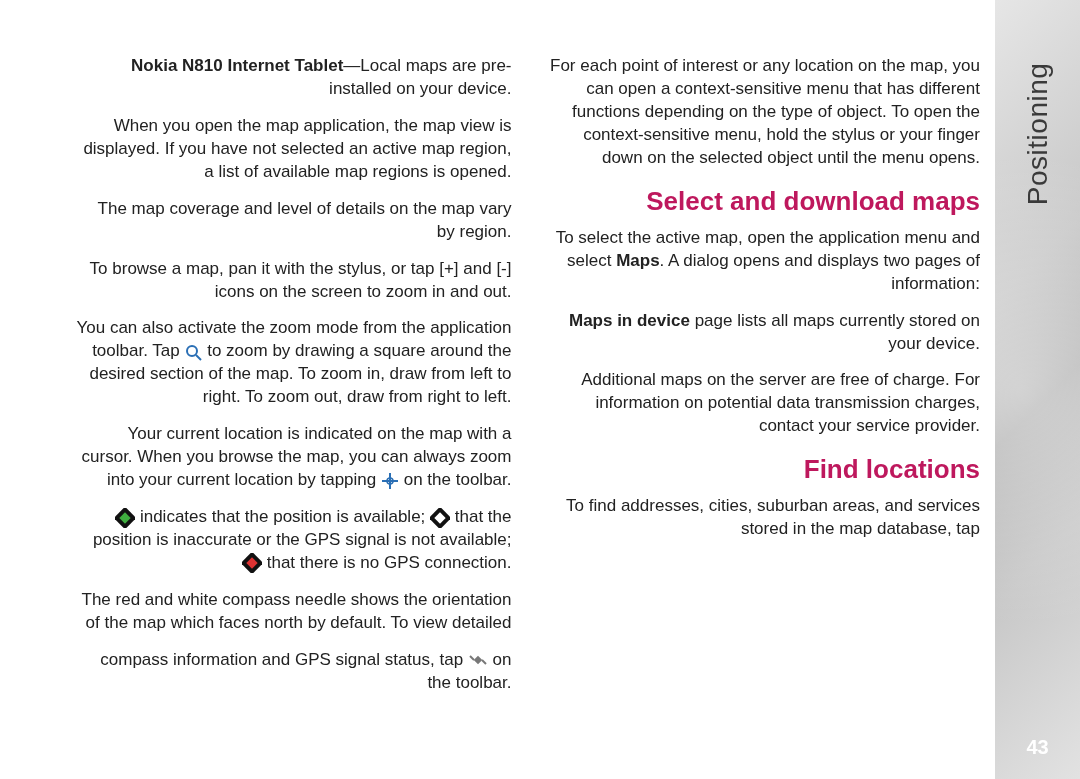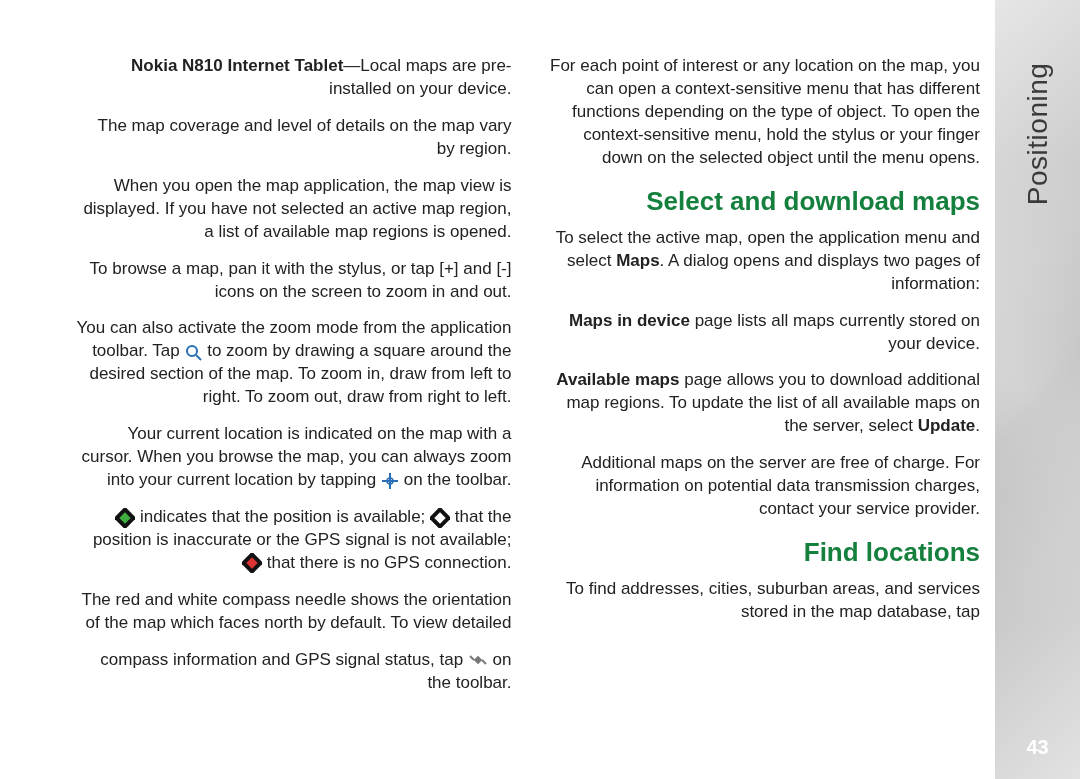--- a/index.html
+++ b/index.html
@@ -46,38 +46,38 @@
     top: 55px;
     left: 75px;
     width: 905px;
     column-count: 2;
     column-gap: 32px;
     column-fill: auto;
     height: 650px;
     text-align: right;
   }
   .content p, .content div.para { margin-bottom: 14px; break-inside: avoid-column0; }
-  .content h2 { font-size: 26px; font-weight: 700; margin-top: 10px; margin-bottom: 8px; color:#15803d; }
+  .content h2 { font-size: 26px; font-weight: 700; margin-top: 10px; margin-bottom: 8px; color:#be185d; }
   .bold { font-weight: 700; }
   .icon { display:inline-block; vertical-align:middle; }
   .icon svg { display:block; }
 </style>
 </head>
 <body>
 
 <div class="page">
 
   <div class="content">
 
     <p>
       <span class="bold">Nokia N810 Internet Tablet</span><span>—Local maps are pre-installed on your device.</span>
     </p>
 
+    <p>When you open the map application, the map view is displayed. If you have not selected an active map region, a list of available map regions is opened.</p>
     <p>The map coverage and level of details on the map vary by region.</p>
-    <p>When you open the map application, the map view is displayed. If you have not selected an active map region, a list of available map regions is opened.</p>
     <p>To browse a map, pan it with the stylus, or tap [+] and [-] icons on the screen to zoom in and out.</p>
 
     <p>
       <span>You can also activate the zoom mode from the application toolbar. Tap </span>
       <span class="icon">
         <svg width="18" height="18">
             <circle cx="8" cy="8" r="5" fill="none" stroke="#2a6fb5" stroke-width="2"></circle>
             <line x1="12" y1="12" x2="17" y2="17" stroke="#2a6fb5" stroke-width="2"></line>
           </svg>
       </span>
@@ -140,23 +140,20 @@
     <h2>Select and download maps</h2>
 
     <p>
       <span>To select the active map, open the application menu and select </span><span class="bold">Maps</span><span>. A dialog opens and displays two pages of information:</span>
     </p>
 
     <p>
       <span class="bold">Maps in device</span><span> page lists all maps currently stored on your device.</span>
     </p>
 
-    <p>
-      <span class="bold">Available maps</span><span> page allows you to download additional map regions. To update the list of all available maps on the server, select </span><span class="bold">Update</span><span>.</span>
-    </p>
 
     <p>Additional maps on the server are free of charge. For information on potential data transmission charges, contact your service provider.</p>
 
     <h2>Find locations</h2>
 
     <p>
       <span>To find addresses, cities, suburban areas, and services stored in the map database, tap </span>
       
       
     </p>

